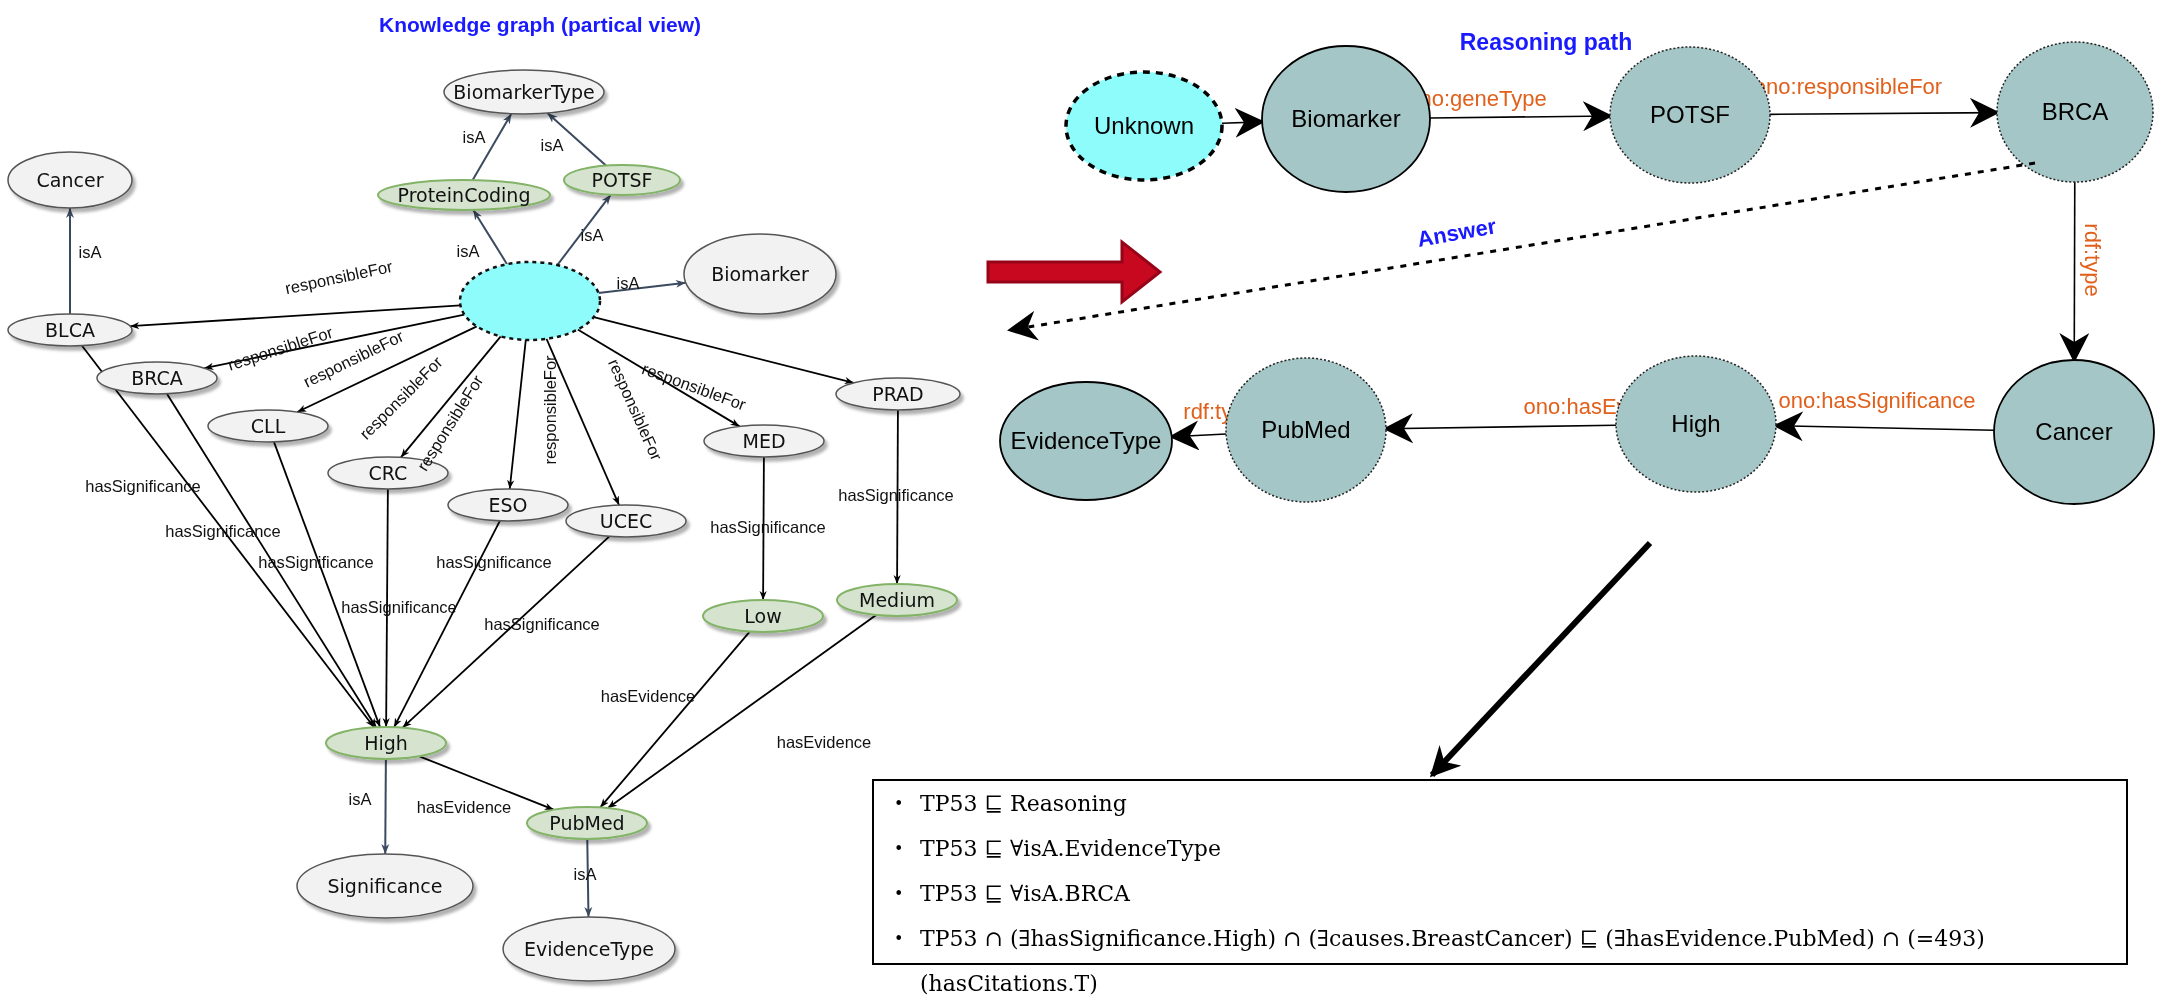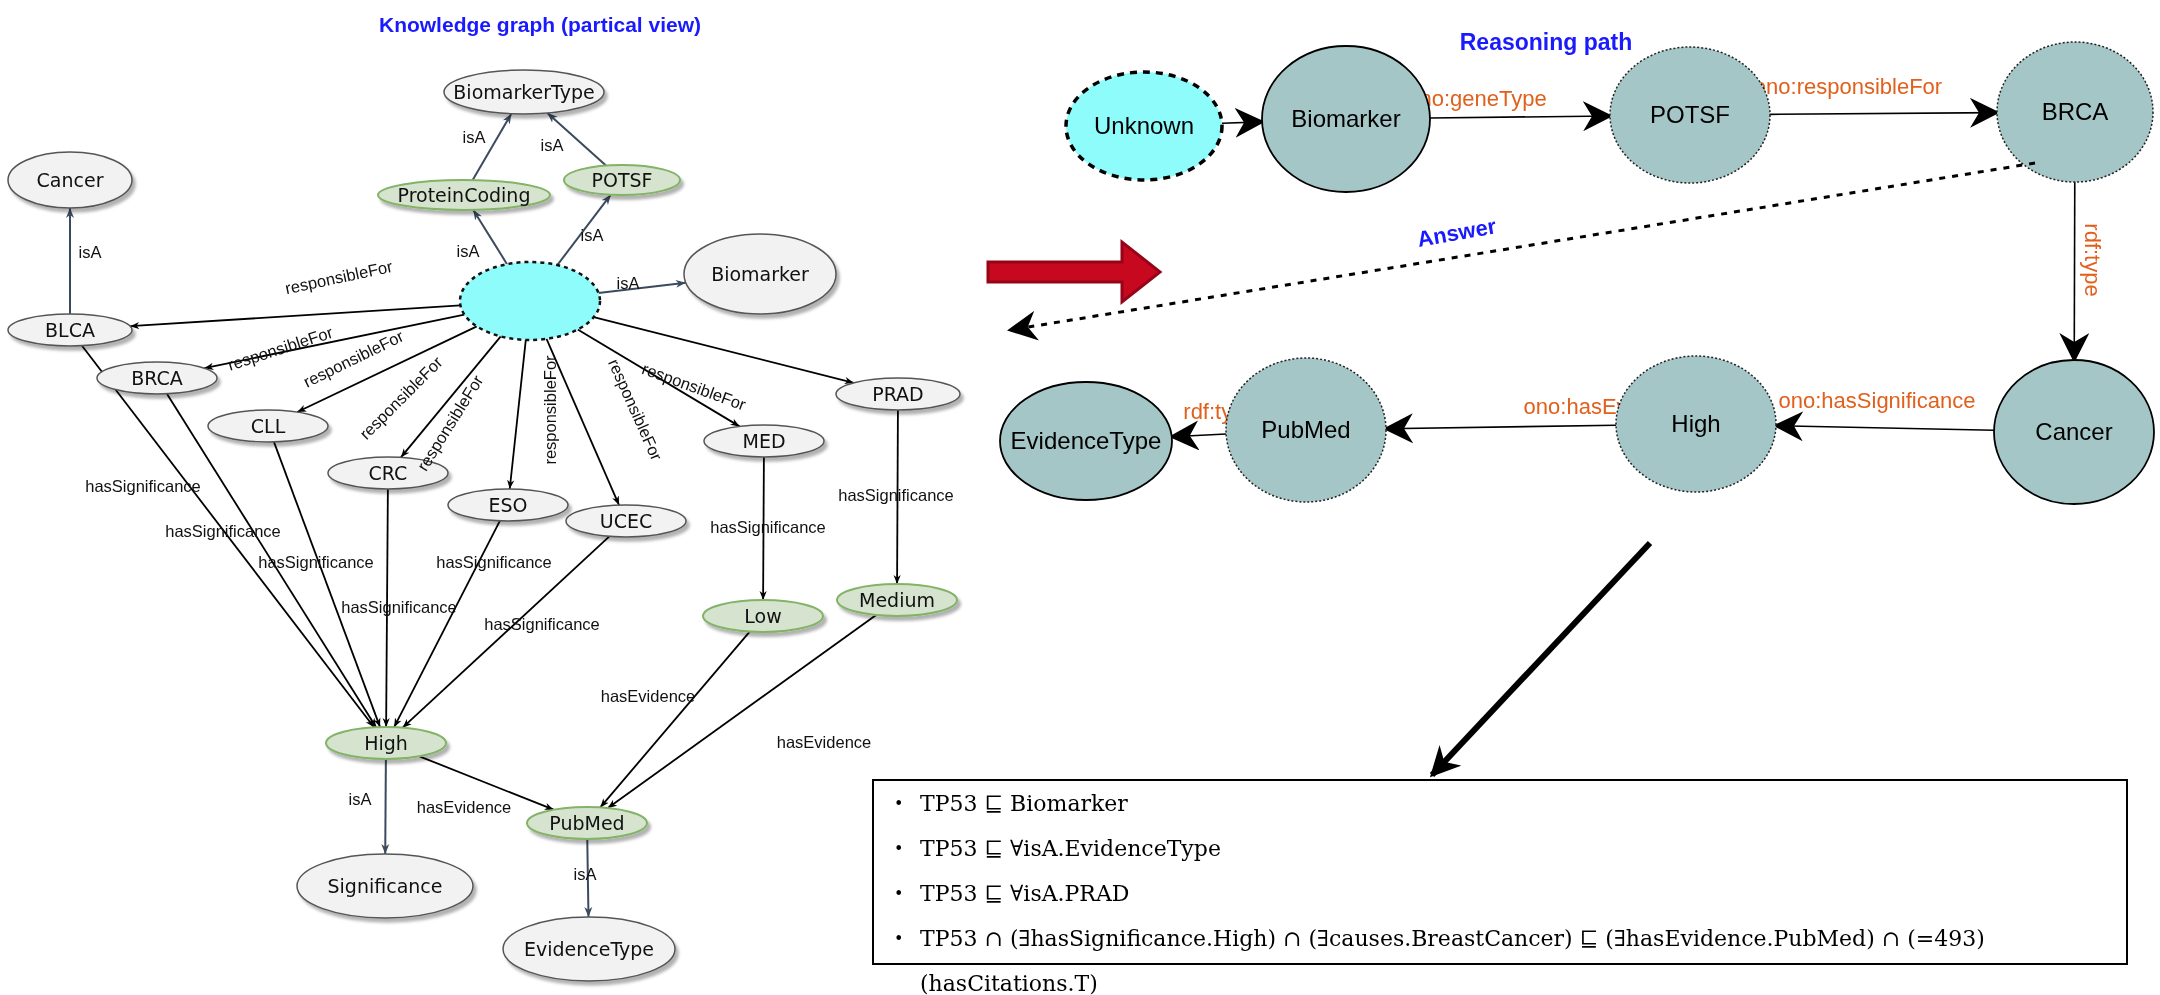--- a/index.html
+++ b/index.html
@@ -234,18 +234,18 @@
 
     <line x1="2035" y1="163" x2="1010" y2="330" stroke="#000" stroke-width="3" stroke-dasharray="6,7" marker-end="url(#arr-big)"></line>
     <text class="title" x="1458" y="240" font-size="22" transform="rotate(-10 1458 240)" text-anchor="middle">Answer</text>
 
     <line x1="1650" y1543="" y1="543" x2="1432" y2="775" stroke="#000" stroke-width="6" marker-end="url(#arr-big)"></line>
   </g>
 </svg>
 
 <div id="formula-box">
   <ul id="axiom-list">
-    <li><span class="bullet">•</span><span>TP53 ⊑ Biomarker</span></li>
+    <li><span class="bullet">•</span><span>TP53 ⊑ Reasoning</span></li>
     <li><span class="bullet">•</span><span>TP53 ⊑ ∀isA.EvidenceType</span></li>
-    <li><span class="bullet">•</span><span>TP53 ⊑ ∀isA.PRAD</span></li>
+    <li><span class="bullet">•</span><span>TP53 ⊑ ∀isA.BRCA</span></li>
     <li><span class="bullet">•</span><span>TP53 ∩ (∃hasSignificance.High) ∩ (∃causes.BreastCancer) ⊑ (∃hasEvidence.PubMed) ∩ (=493) (hasCitations.T)</span></li>
   </ul>
 </div>
 
 </body></html>

